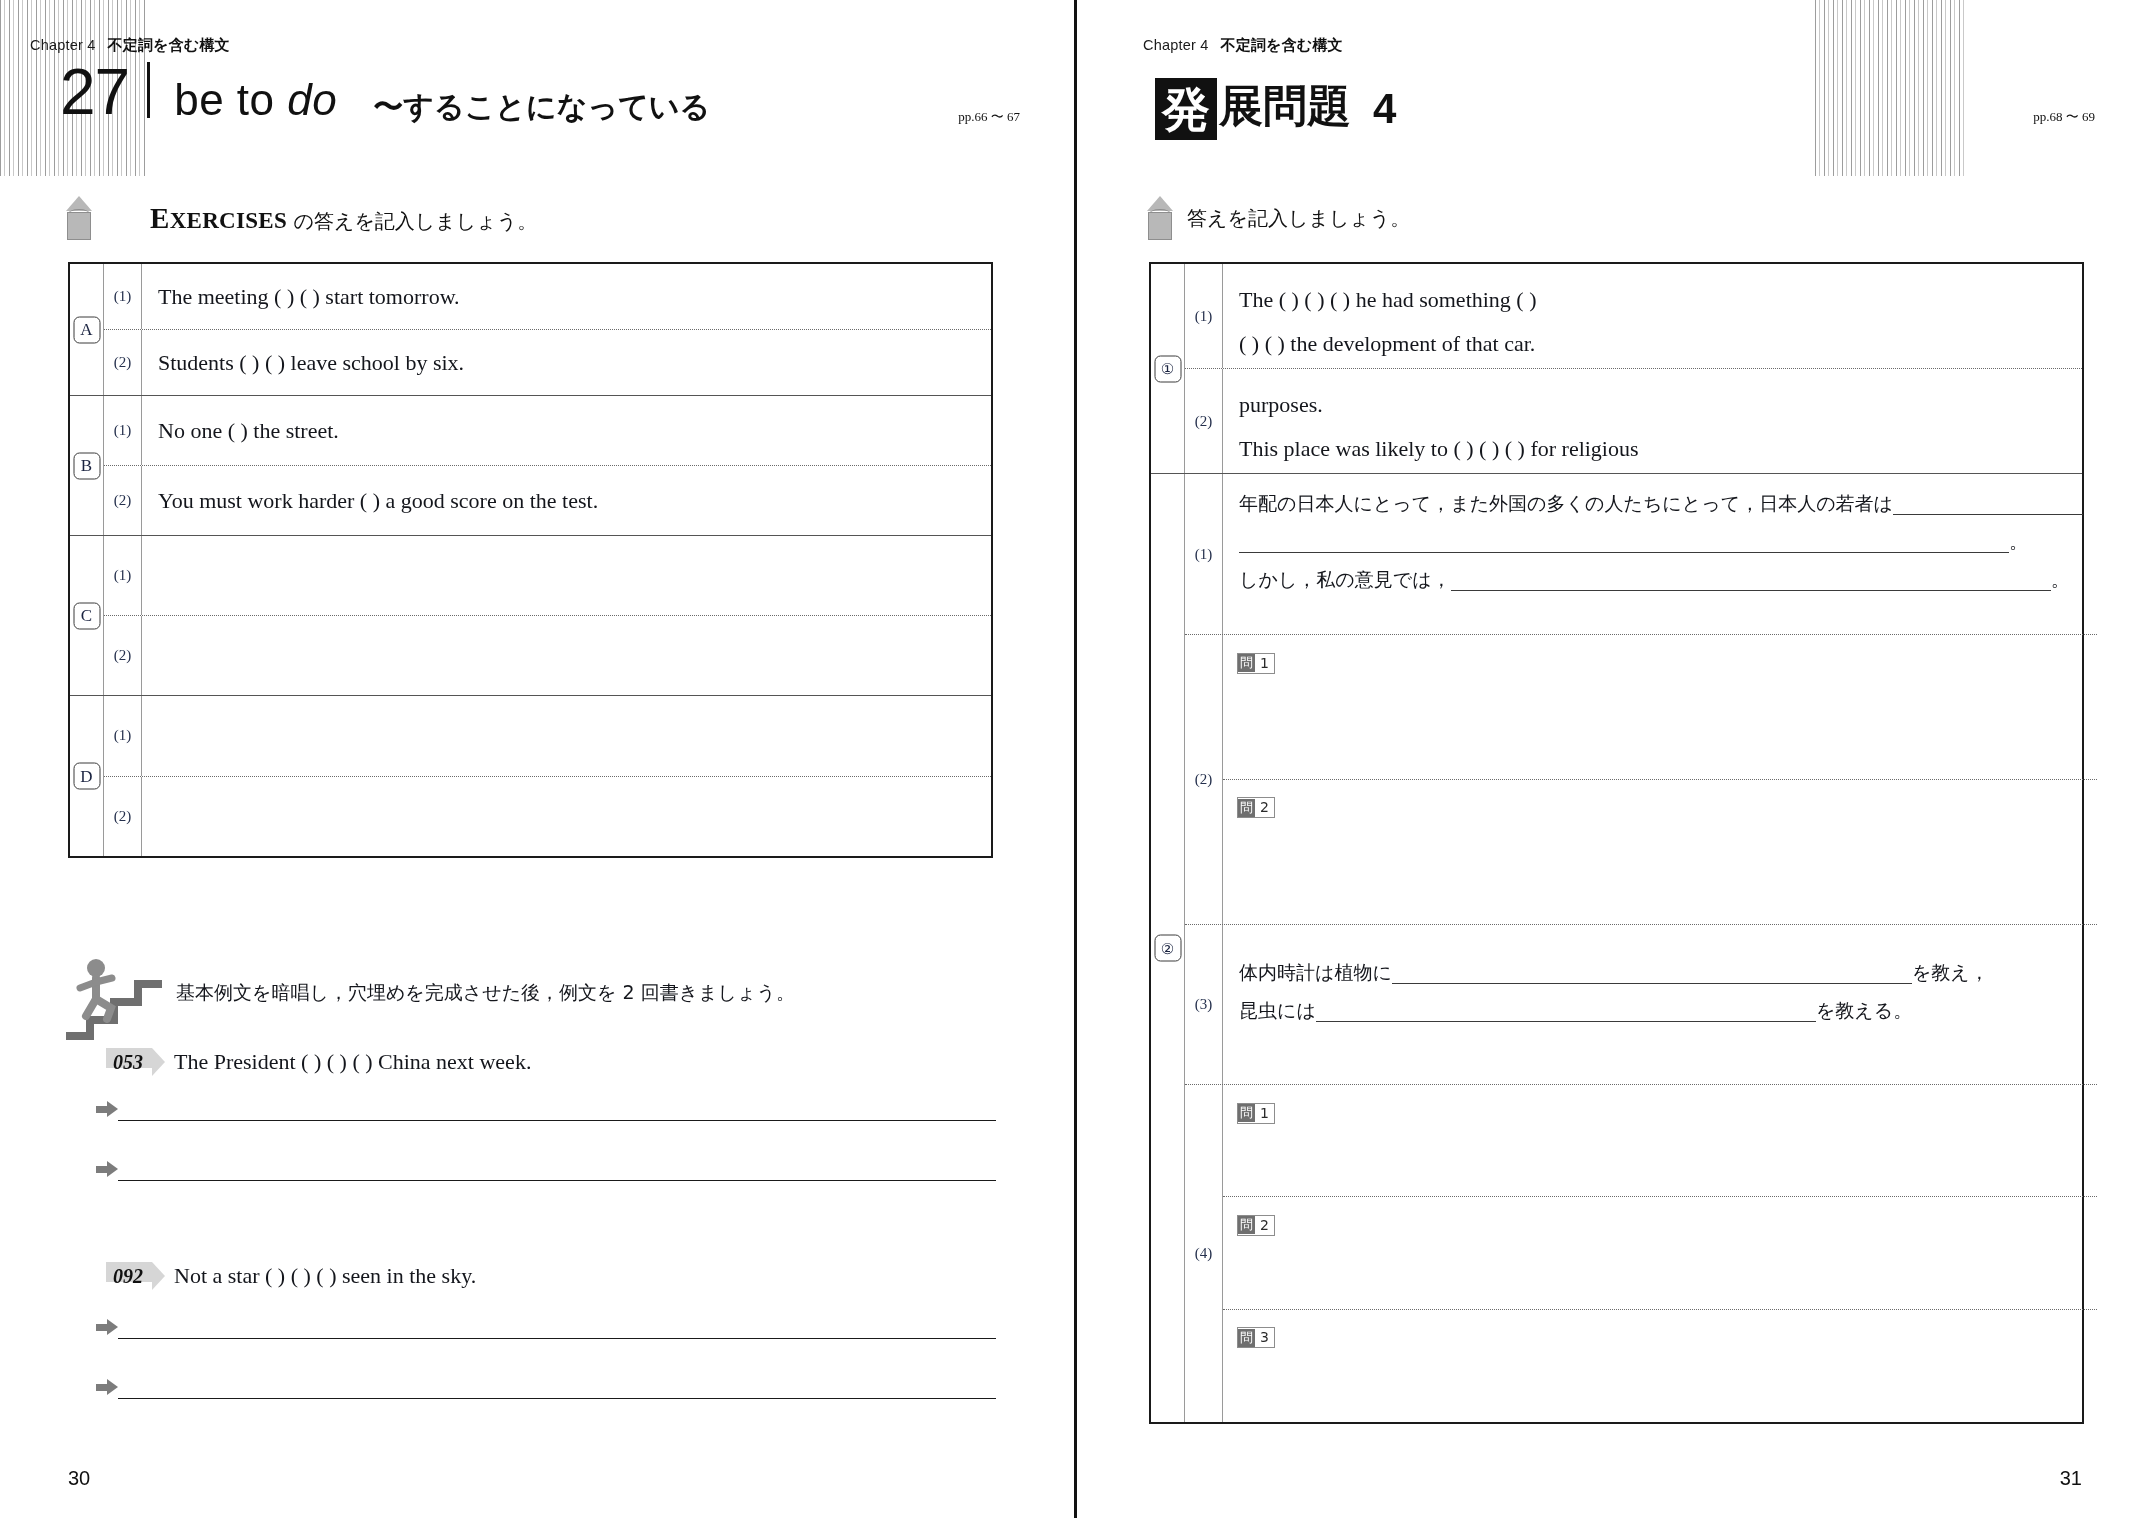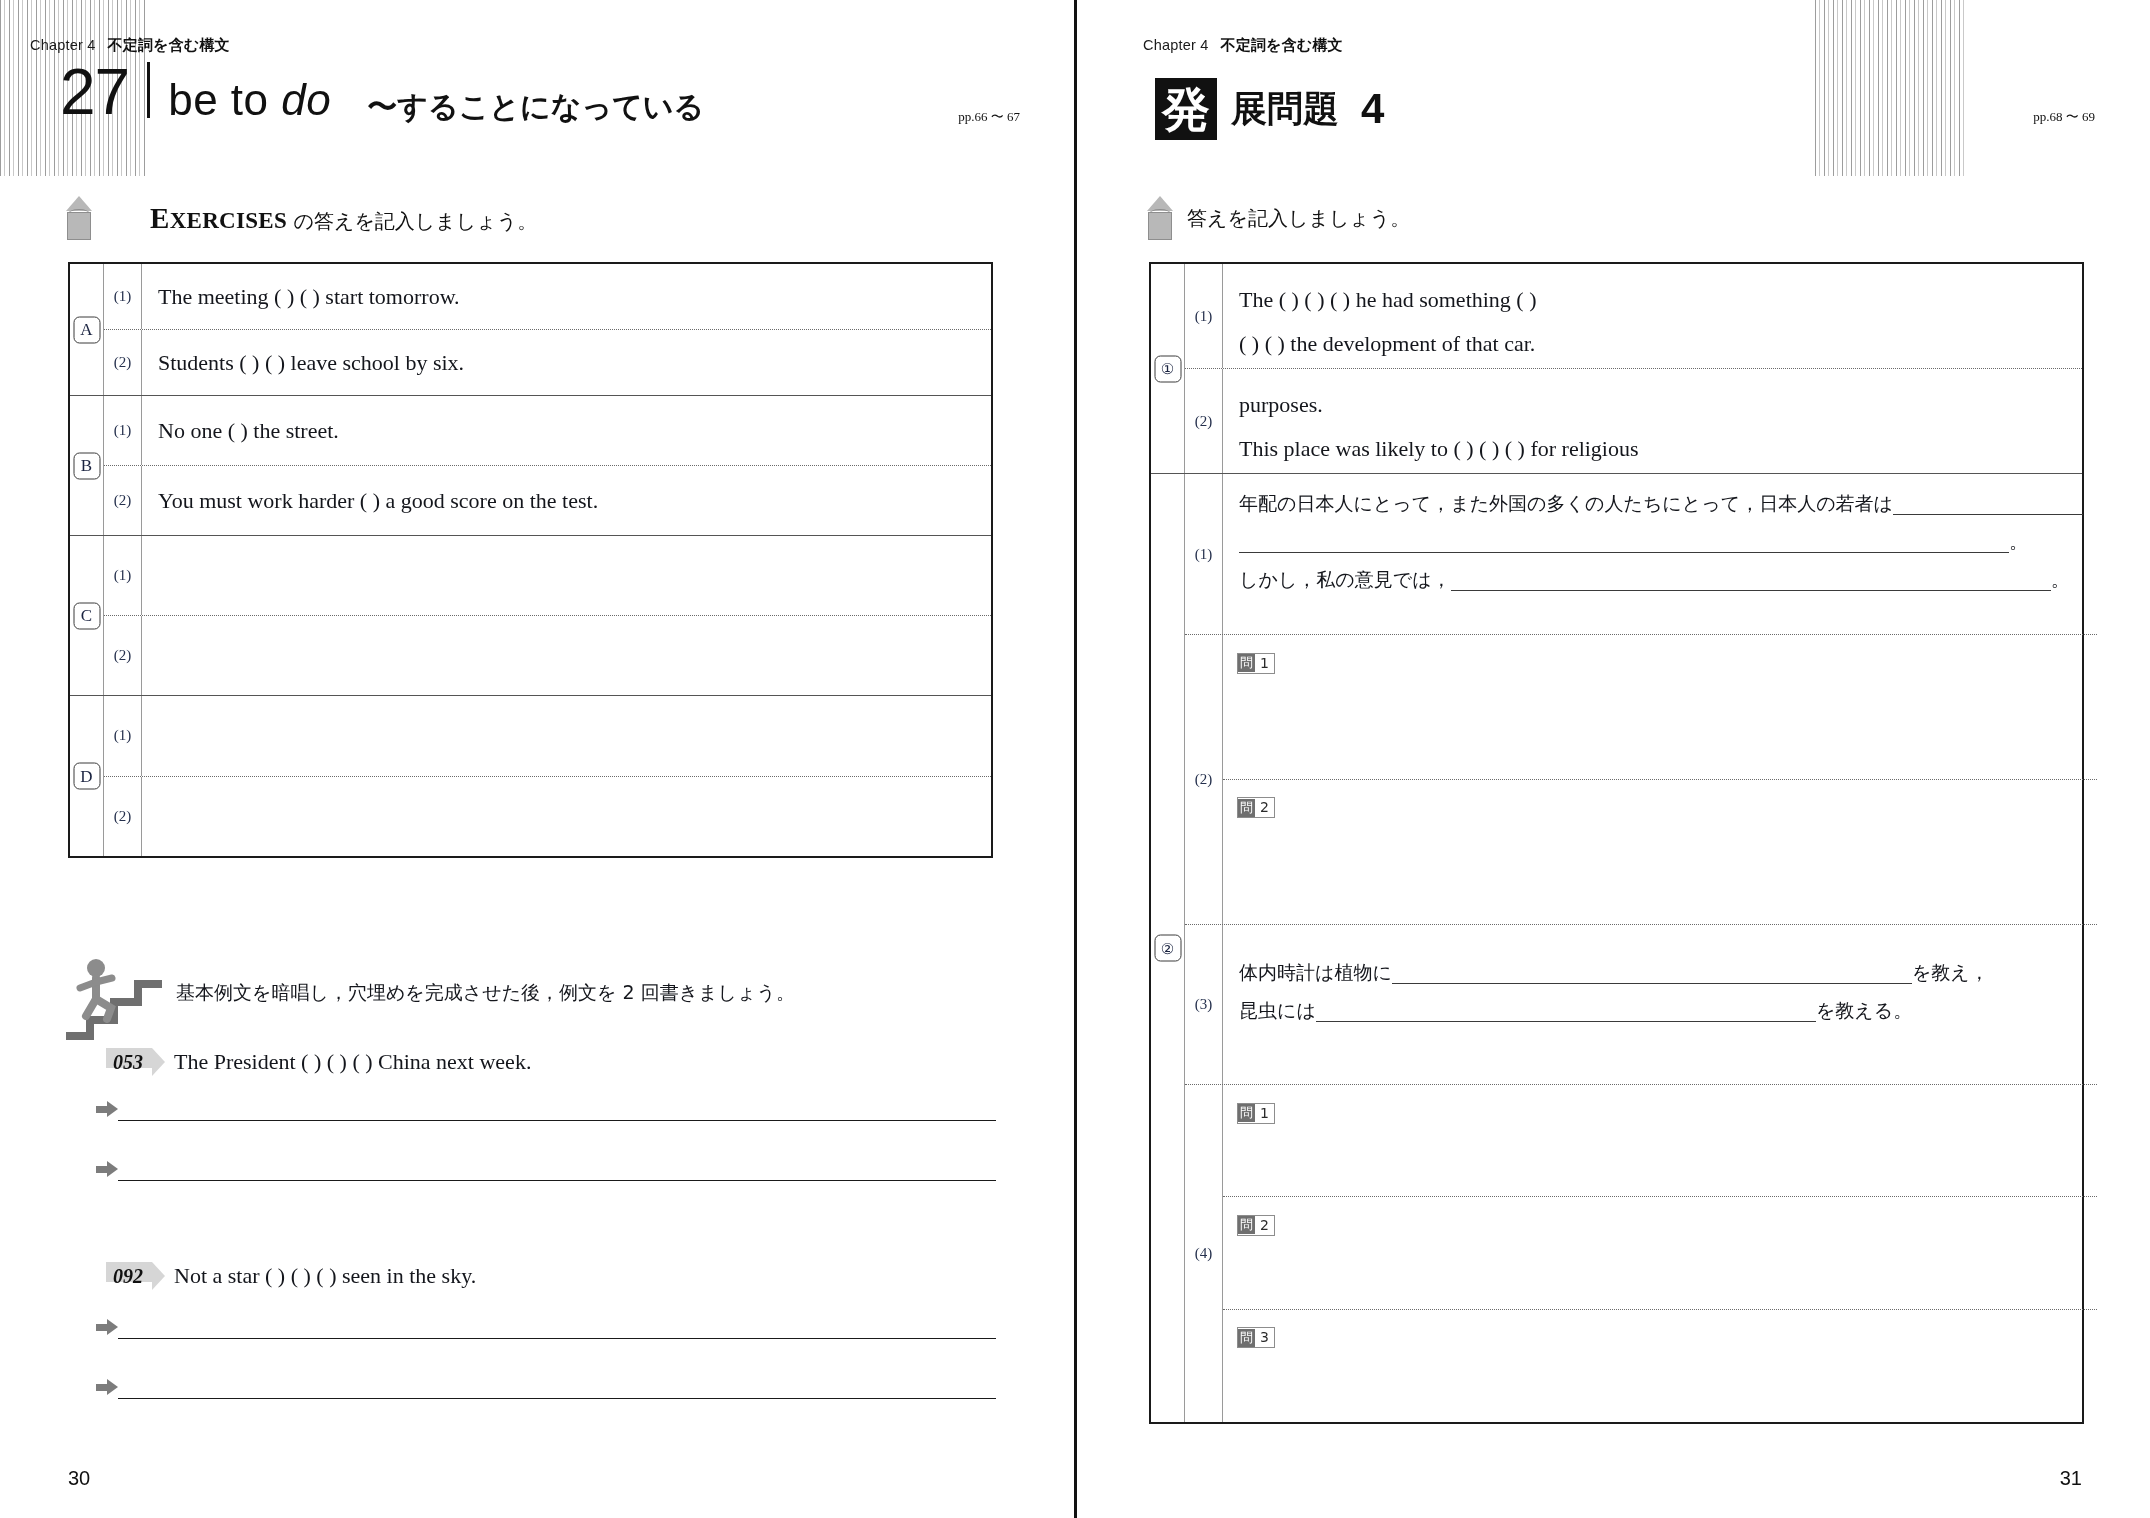--- a/index.html
+++ b/index.html
@@ -55,40 +55,40 @@
   .lhead-num {
     font-size:64px; font-weight:300; line-height:.92;
     letter-spacing:-1px; color:#111;
     font-family:"Liberation Sans", sans-serif;
   }
   .lhead-rule {
     width:3px; height:56px; background:#111; margin:0 18px 4px 18px;
   }
   .lhead-en {
     font-size:44px; font-weight:300; line-height:1; color:#111;
-    font-family:"Liberation Sans", sans-serif; letter-spacing:.5px;
+    font-family:"Liberation Sans", sans-serif; letter-spacing:.5px;margin-left:6px;
   }
   .lhead-en i { font-style:italic; }
   .lhead-jp {
     font-size:30px; font-weight:bold; color:#111; margin-left:36px;
     line-height:1; letter-spacing:0px;
     font-family:"DejaVu Sans", sans-serif;
   }
   .pp-ref {
     position:absolute; font-size:13px; color:#111; white-space:nowrap;
     font-family:"Liberation Serif", serif; z-index:6;
   }
   .hatsu-box {
     width:62px; height:62px; background:#111; color:#fff;
     font-size:48px; font-weight:bold; line-height:62px; text-align:center;
     font-family:"DejaVu Sans", sans-serif;
   }
   .rhead-jp {
-    font-size:36px; font-weight:bold; color:#111; margin-left:14px;
-    line-height:1; font-family:Liberation Sans, sans-serif;
+    font-size:44px; font-weight:bold; color:#111; margin-left:2px;
+    line-height:1; font-family:Liberation Mono, monospace;
   }
   .rhead-no {
     font-size:42px; font-weight:bold; color:#111; margin-left:22px;
     font-family:"Liberation Sans", sans-serif;
   }
 
   
   .prompt { position:absolute; display:flex; align-items:center; gap:14px; z-index:6; }
   .pencil { width:26px; height:44px; position:relative; flex:0 0 auto; }
   .pencil .tip {

